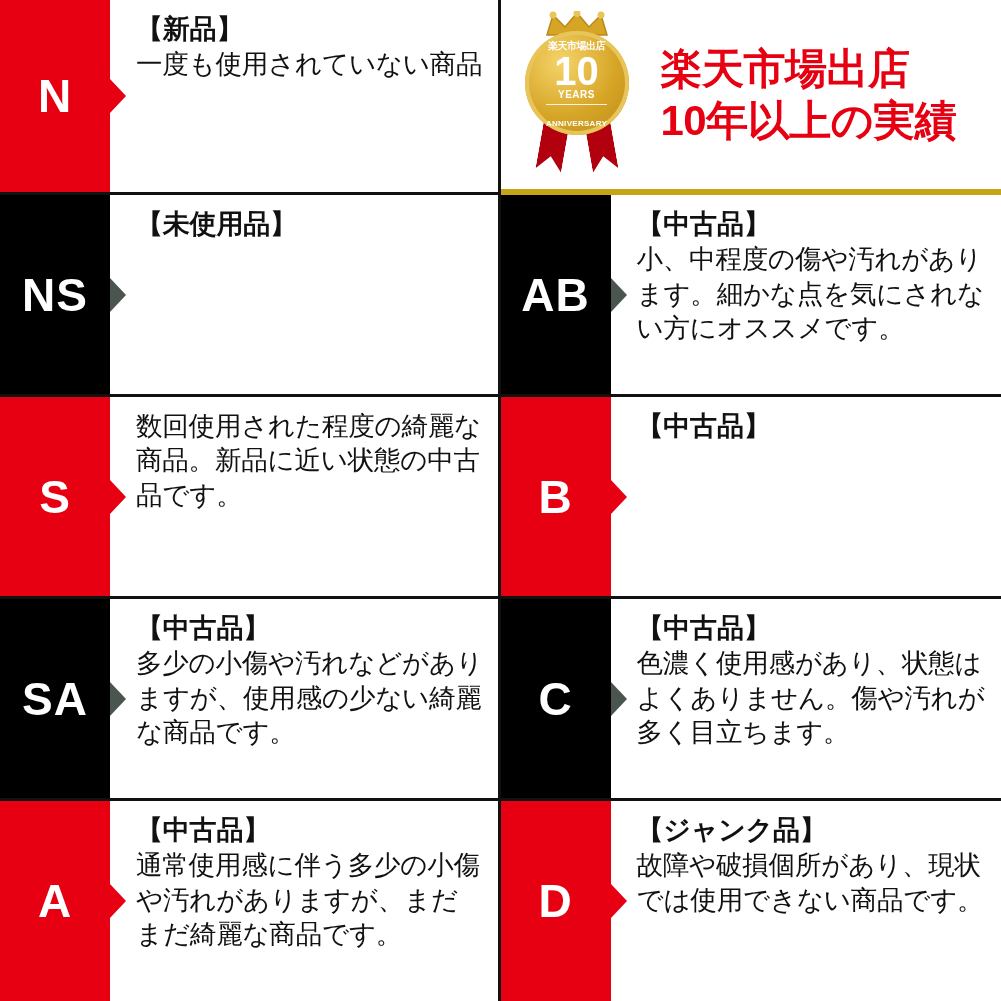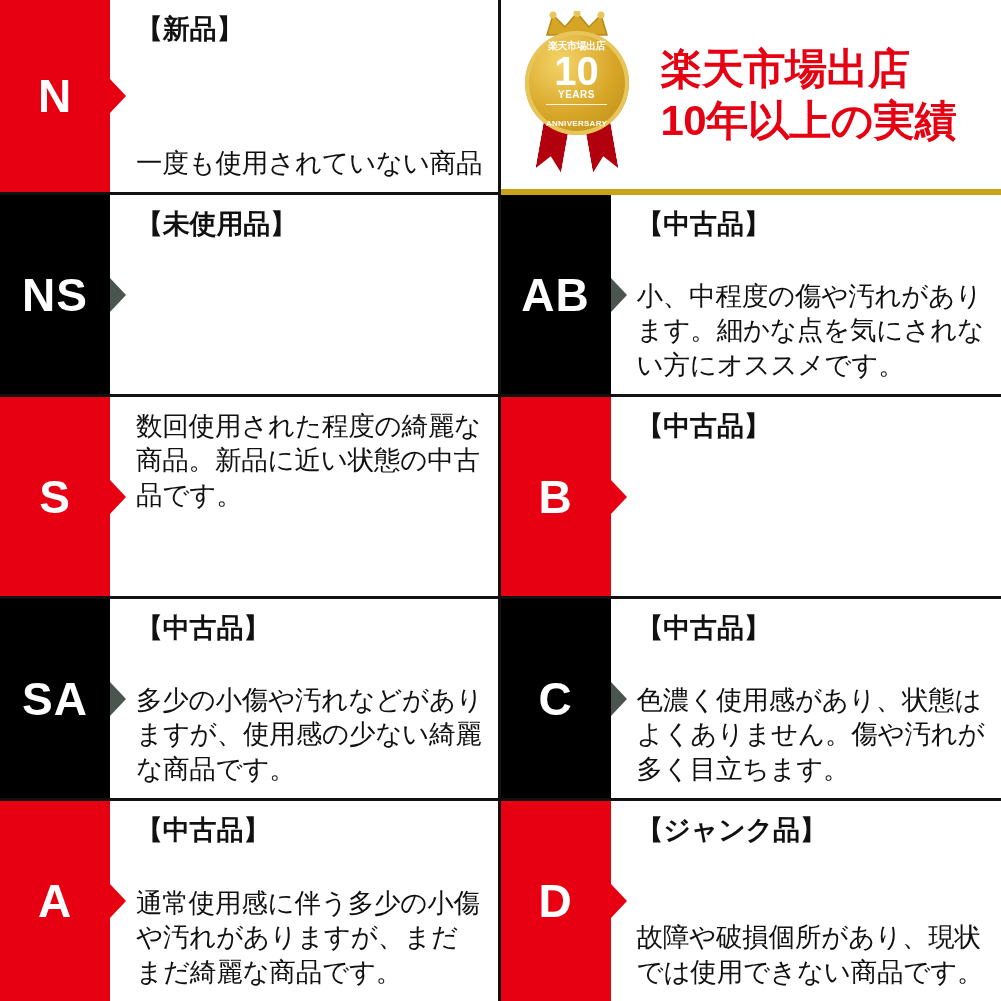--- a/index.html
+++ b/index.html
@@ -66,21 +66,21 @@
     border-left: 16px solid #e60012;
   }
   .grade.gray .arrow {
     border-left-color: #4b5550;
   }
   .desc {
     flex: 1 1 auto;
     padding: 12px 14px 12px 26px;
     display: flex;
     flex-direction: column;
-    justify-content: space-between;
+    justify-content: flex-start;
     color: #111111;
     font-size: 26.5px;
     line-height: 1.30;
     font-weight: 500;
     letter-spacing: -0.2px;
   }
   .desc .title {
     font-weight: bold;
     font-size: 27px;
   }

